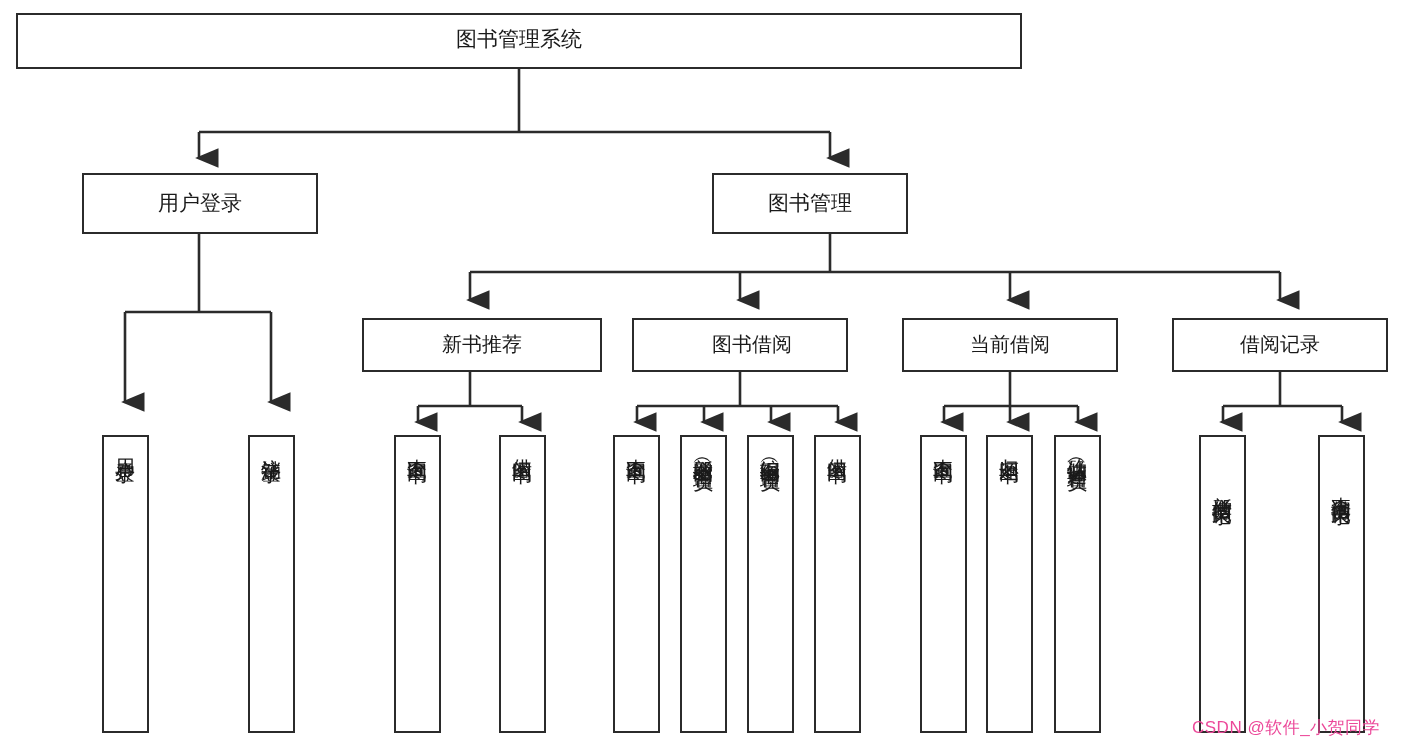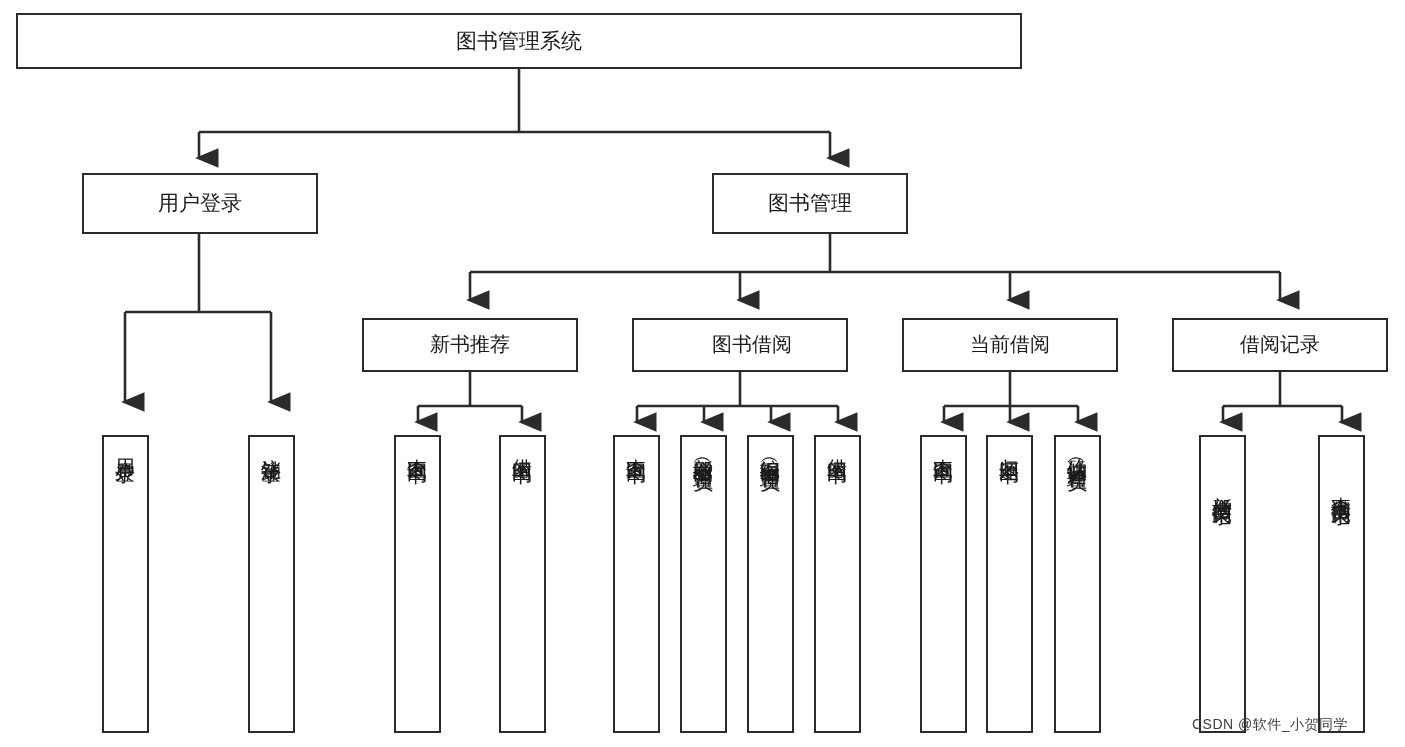--- a/index.html
+++ b/index.html
@@ -60,22 +60,22 @@
     line-height: 1;
     white-space: nowrap;
     display: block;
     margin: 0 auto;
   }
   .node.leaf.mid .vtext {
     margin-top: 38px;
   }
   .watermark {
     position: absolute;
-    font-size: 14px;
-    color: #404040;
+    font-size: 17px;
+    color: #ec4899;
     letter-spacing: 0.5px;
     white-space: nowrap;
     user-select: none;
   }
 </style>
 </head>
 <body>
 
 <div id="canvas">
 
@@ -122,32 +122,32 @@
       <path d="M 1010 406 L 1010 422" marker-end="url(#arrow)"></path>
       <path d="M 1078 406 L 1078 422" marker-end="url(#arrow)"></path>
 
       <path d="M 1280 372 L 1280 406"></path>
       <path d="M 1223 406 L 1342 406"></path>
       <path d="M 1223 406 L 1223 422" marker-end="url(#arrow)"></path>
       <path d="M 1342 406 L 1342 422" marker-end="url(#arrow)"></path>
     </g>
   </svg>
 
-  <div class="node root" style="left:16px; top:13px; width:1006px; height:56px;">
+  <div class="node root" style="left:16px; top:13px; width:1006px; height:56px;font-family:Liberation Mono, monospace;">
     <span>图书管理系统</span>
   </div>
 
   <div class="node level2" style="left:82px; top:173px; width:236px; height:61px;">
     <span>用户登录</span>
   </div>
   <div class="node level2" style="left:712px; top:173px; width:196px; height:61px;">
     <span>图书管理</span>
   </div>
 
-  <div class="node level3" style="left:362px; top:318px; width:216px; height:54px;">
+  <div class="node level3" style="left:362px; top:318px; width:240px; height:54px;">
     <span>新书推荐</span>
   </div>
   <div class="node level3" style="left:632px; top:318px; width:216px; height:54px;padding-left:24px;">
     <span>图书借阅</span>
   </div>
   <div class="node level3" style="left:1172px; top:318px; width:216px; height:54px;">
     <span>借阅记录</span>
   </div>
   <div class="node level3" style="left:902px; top:318px; width:216px; height:54px;">
     <span>当前借阅</span>

